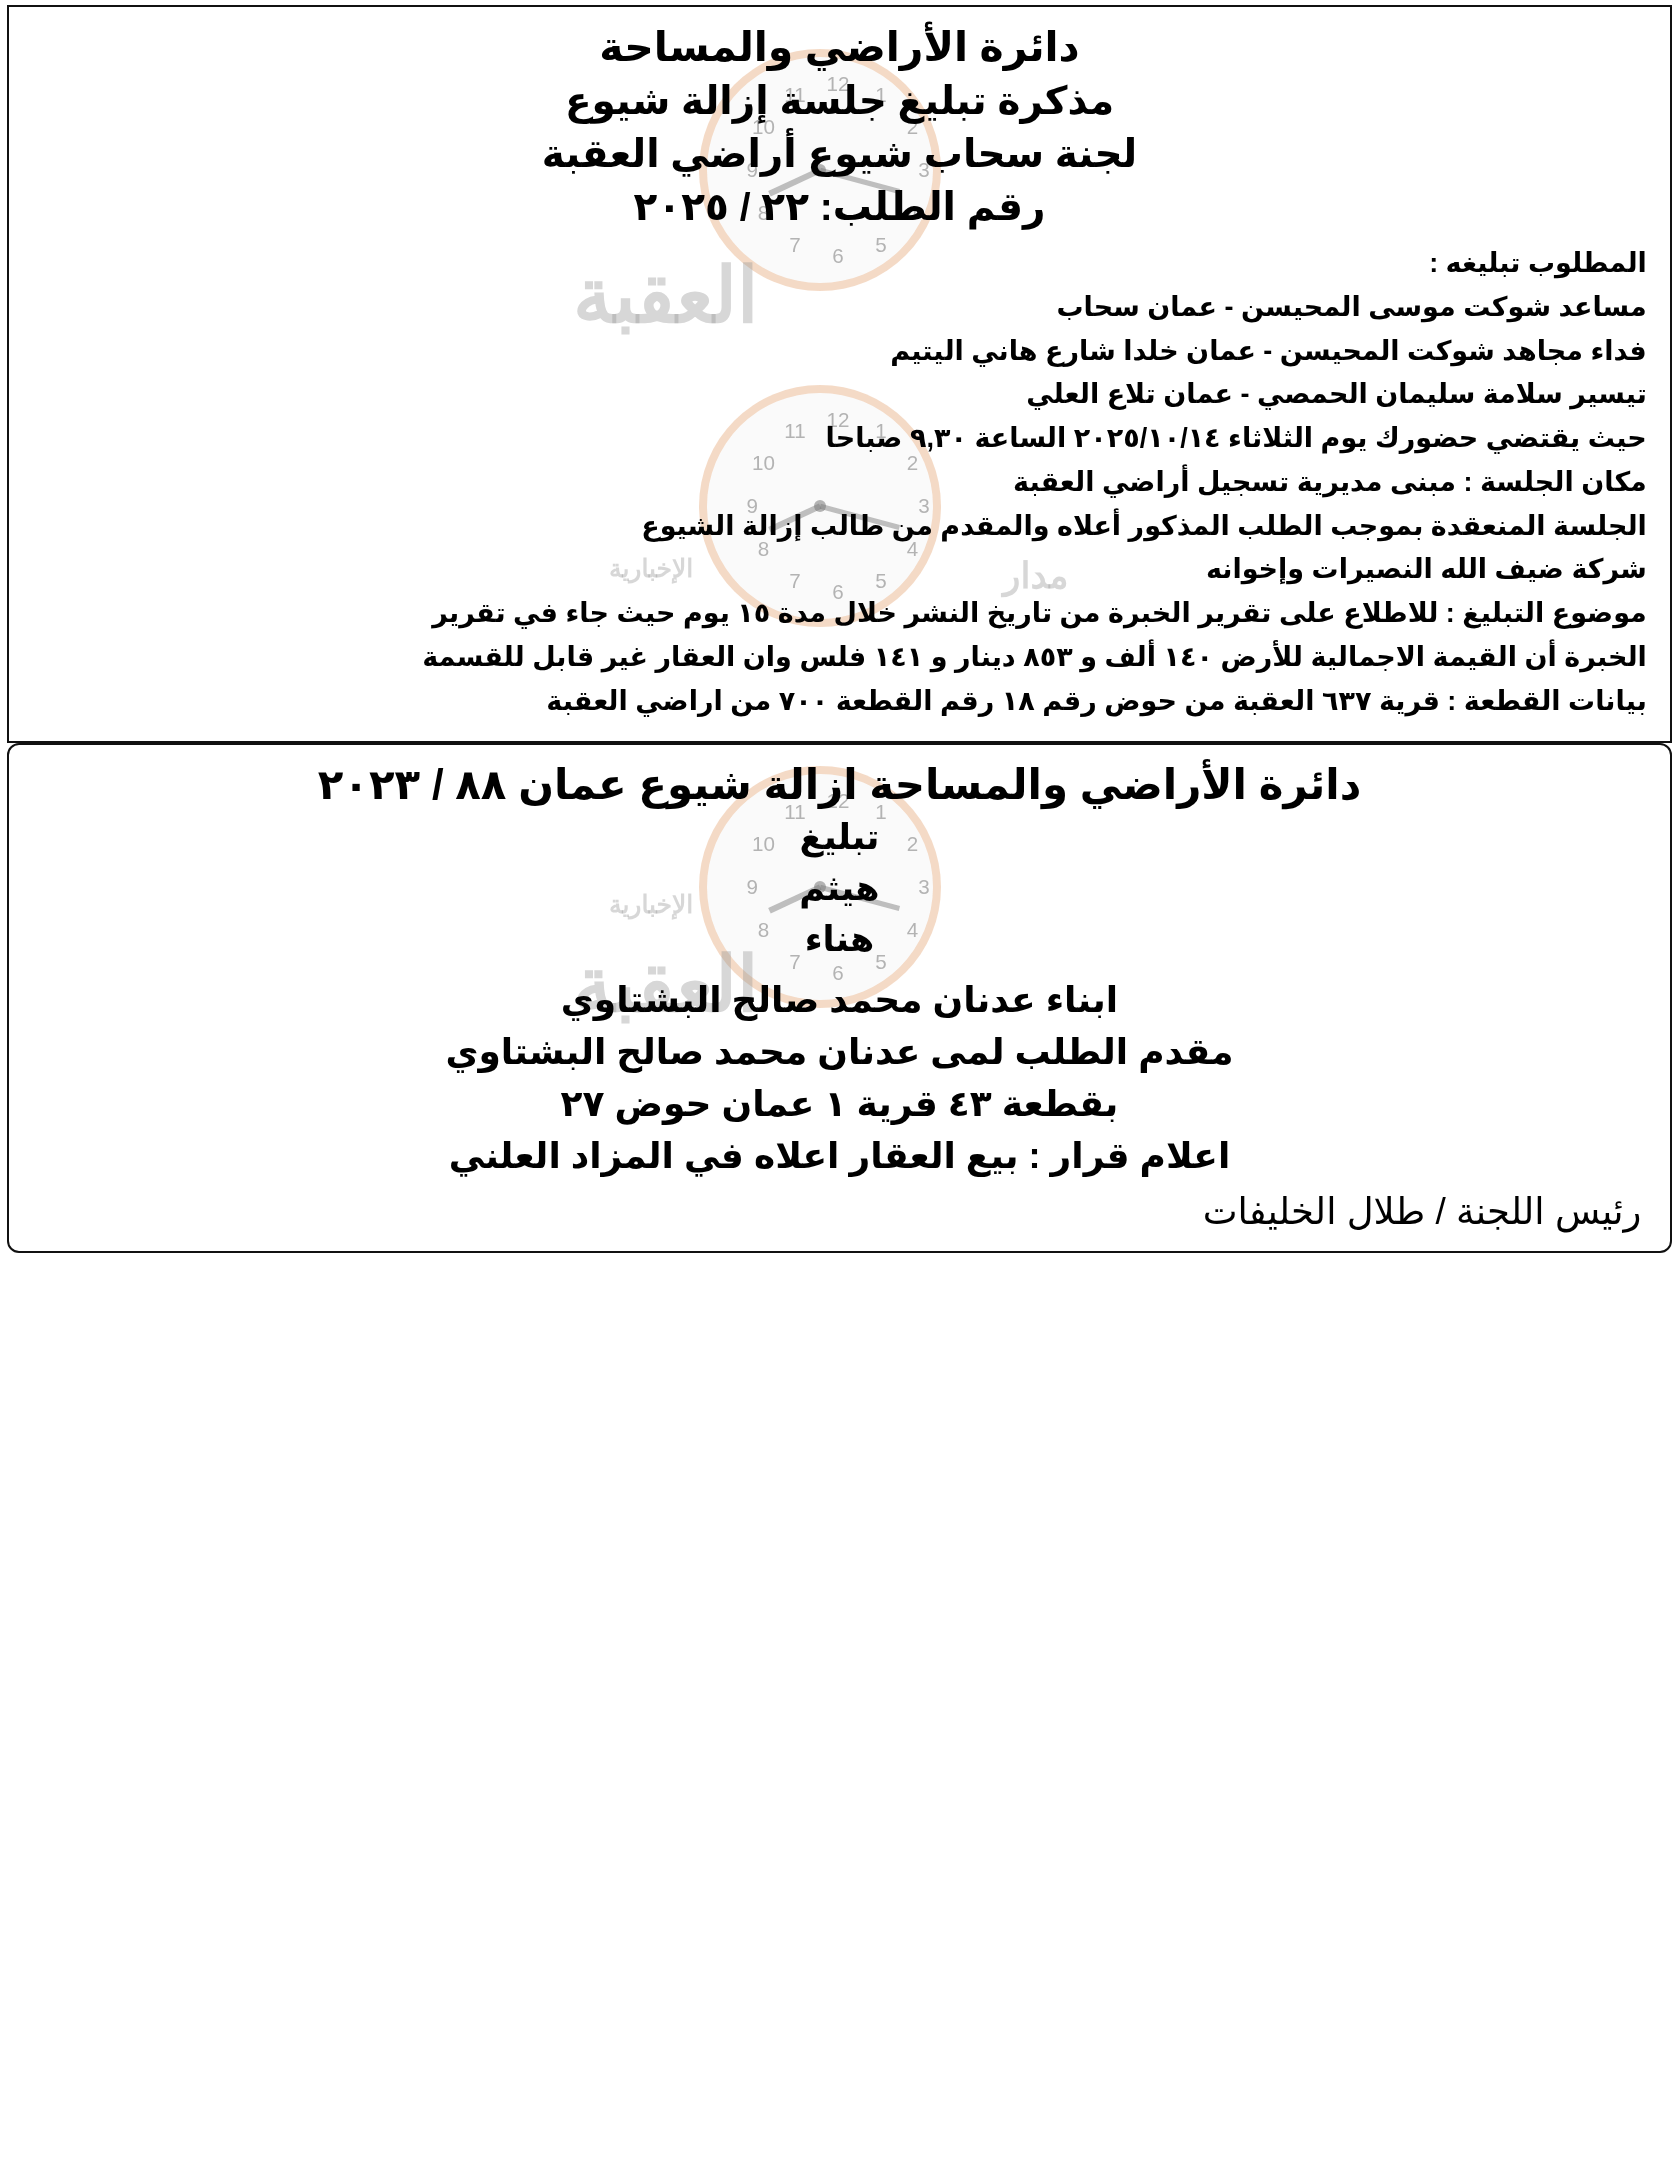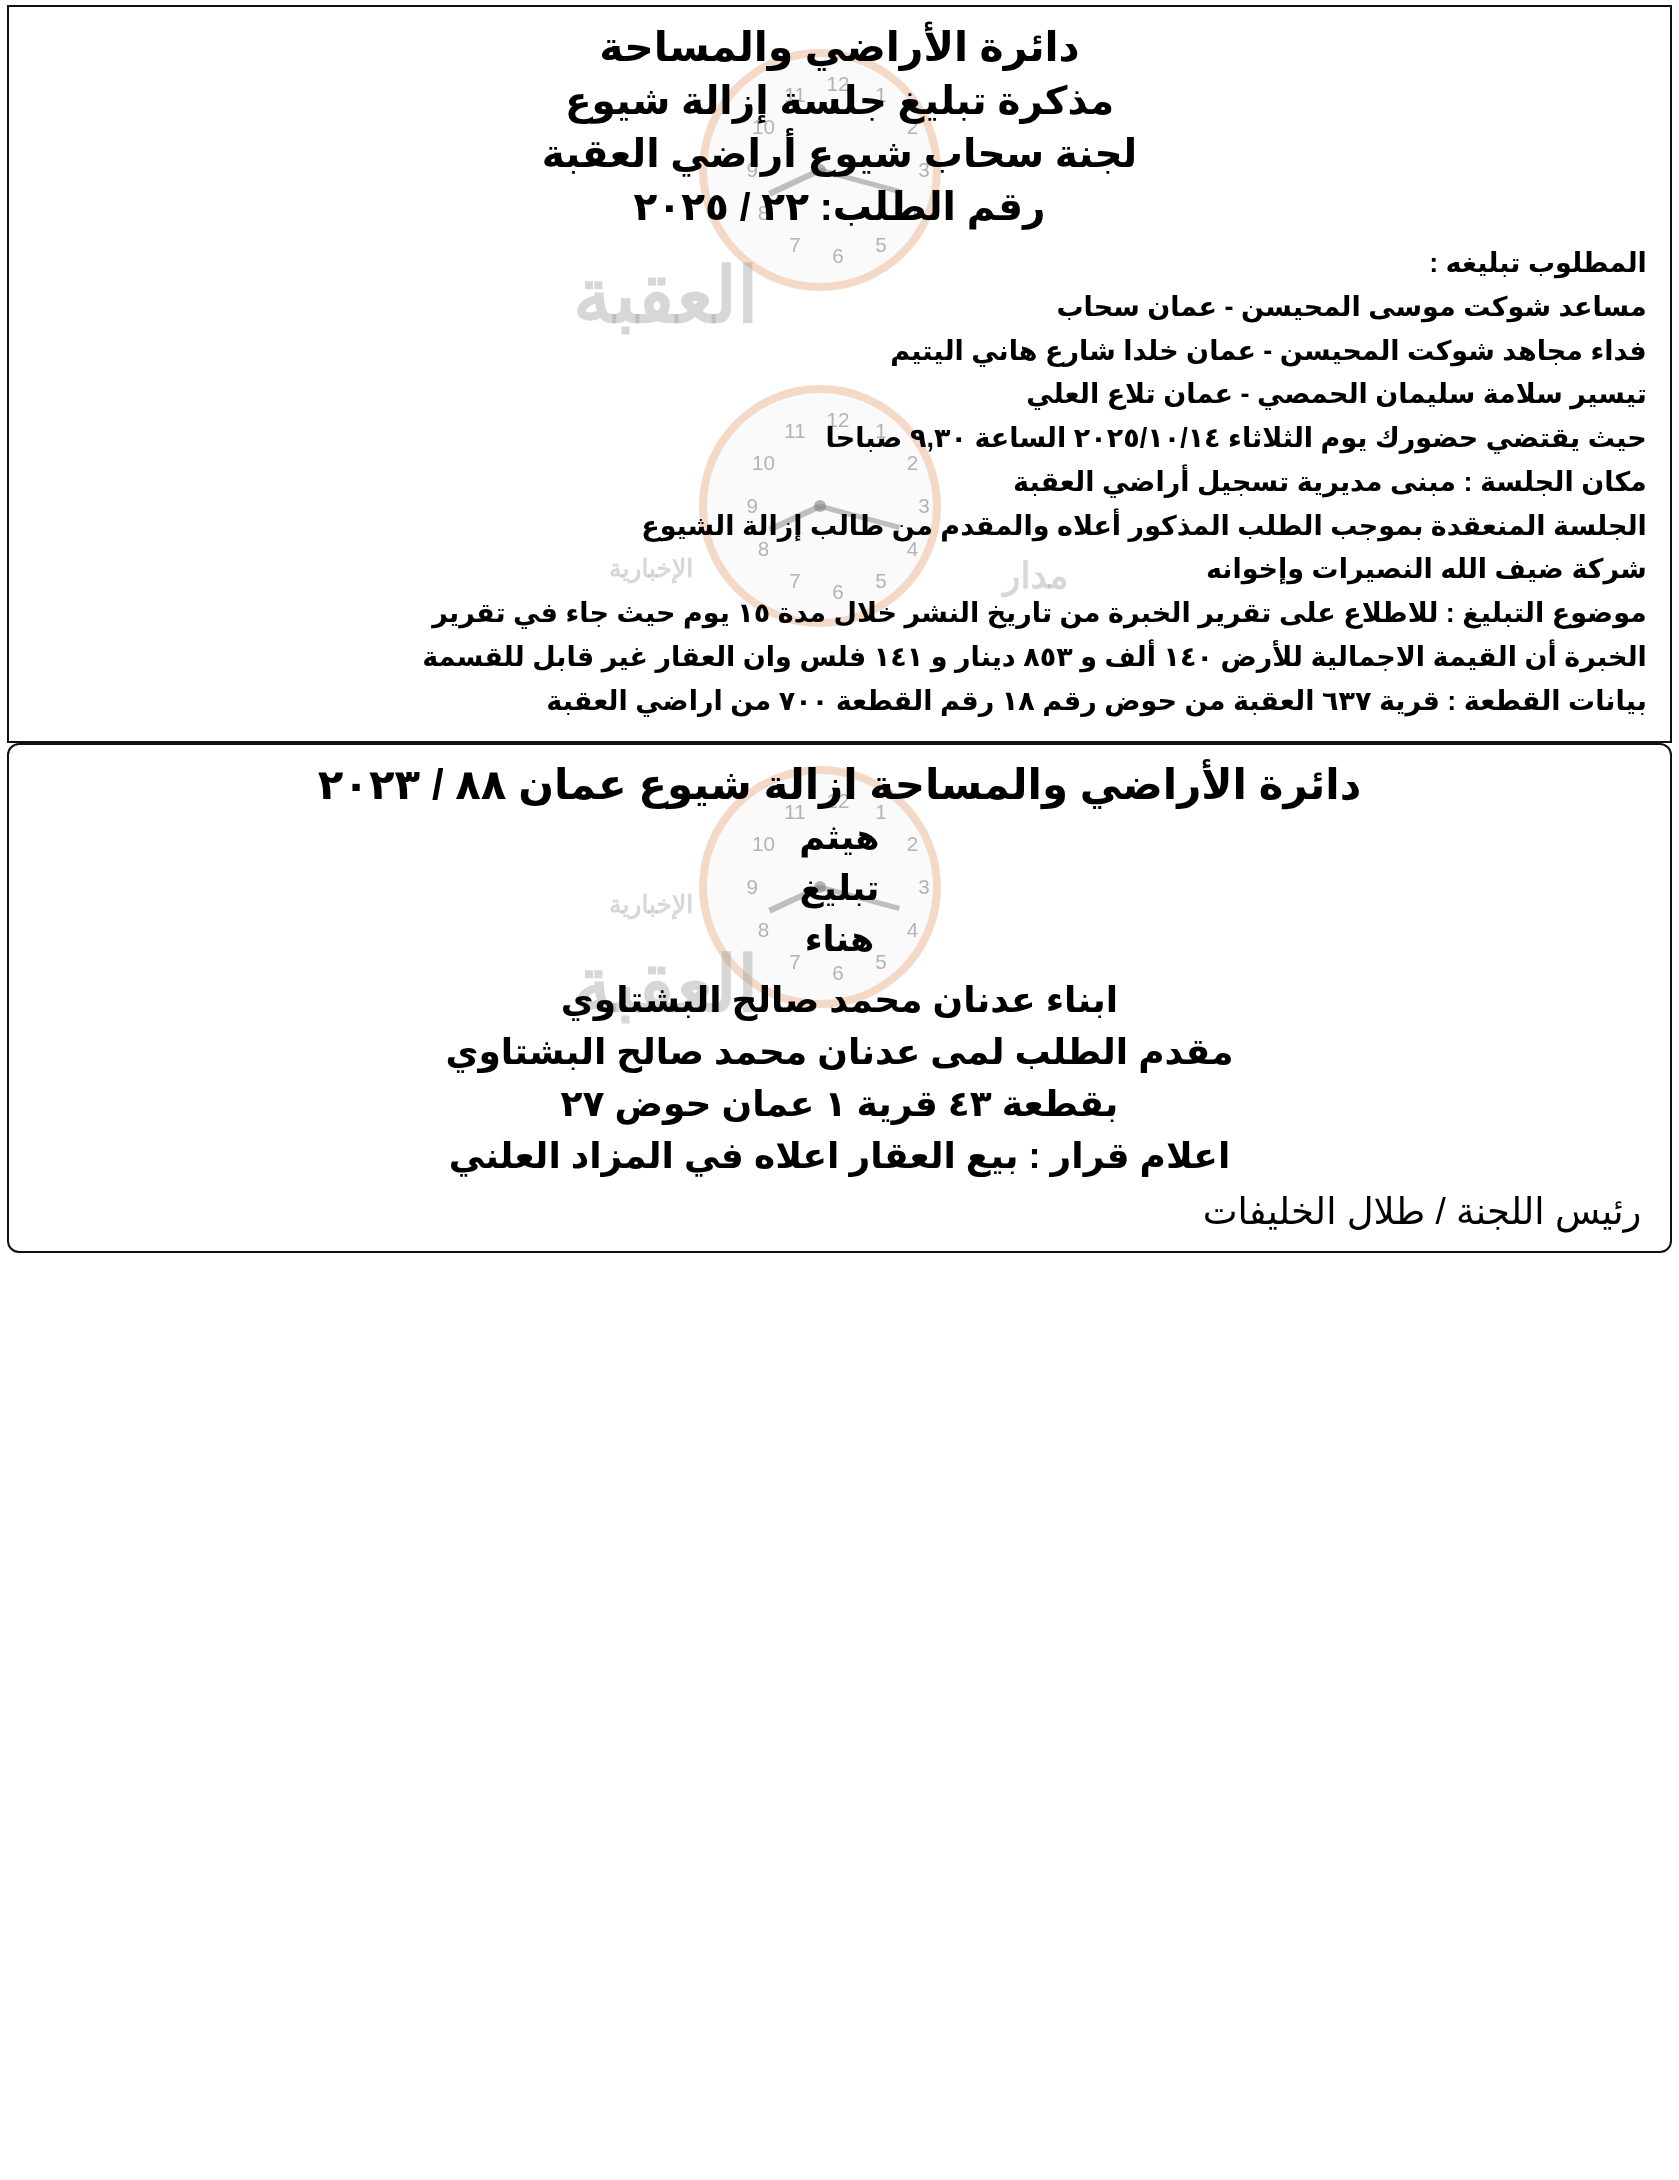--- a/index.html
+++ b/index.html
@@ -215,22 +215,22 @@
     <div class="body-line">الجلسة المنعقدة بموجب الطلب المذكور أعلاه والمقدم من طالب إزالة الشيوع</div>
     <div class="body-line">شركة ضيف الله النصيرات وإخوانه</div>
     <div class="body-line">موضوع التبليغ : للاطلاع على تقرير الخبرة من تاريخ النشر خلال مدة ١٥ يوم حيث جاء في تقرير</div>
     <div class="body-line">الخبرة أن القيمة الاجمالية للأرض ١٤٠ ألف و ٨٥٣ دينار و ١٤١ فلس وان العقار غير قابل للقسمة</div>
     <div class="body-line">بيانات القطعة : قرية ٦٣٧ العقبة من حوض رقم ١٨ رقم القطعة ٧٠٠ من اراضي العقبة</div>
   </div>
 
   <div class="notice">
     <div class="n2-title">دائرة الأراضي والمساحة ازالة شيوع عمان ٨٨ / ٢٠٢٣</div>
 
+    <div class="n2-word">تبليغ</div>
     <div class="n2-word">هيثم</div>
-    <div class="n2-word">تبليغ</div>
     <div class="n2-word">هناء</div>
 
     <div class="spacer-sm"></div>
 
     <div class="n2-line">ابناء عدنان محمد صالح البشتاوي</div>
     <div class="n2-line">مقدم الطلب لمى عدنان محمد صالح البشتاوي</div>
     <div class="n2-line">بقطعة ٤٣ قرية ١ عمان حوض ٢٧</div>
     <div class="n2-line">اعلام قرار : بيع العقار اعلاه في المزاد العلني</div>
 
     <div class="n2-sign">رئيس اللجنة / طلال الخليفات</div>

